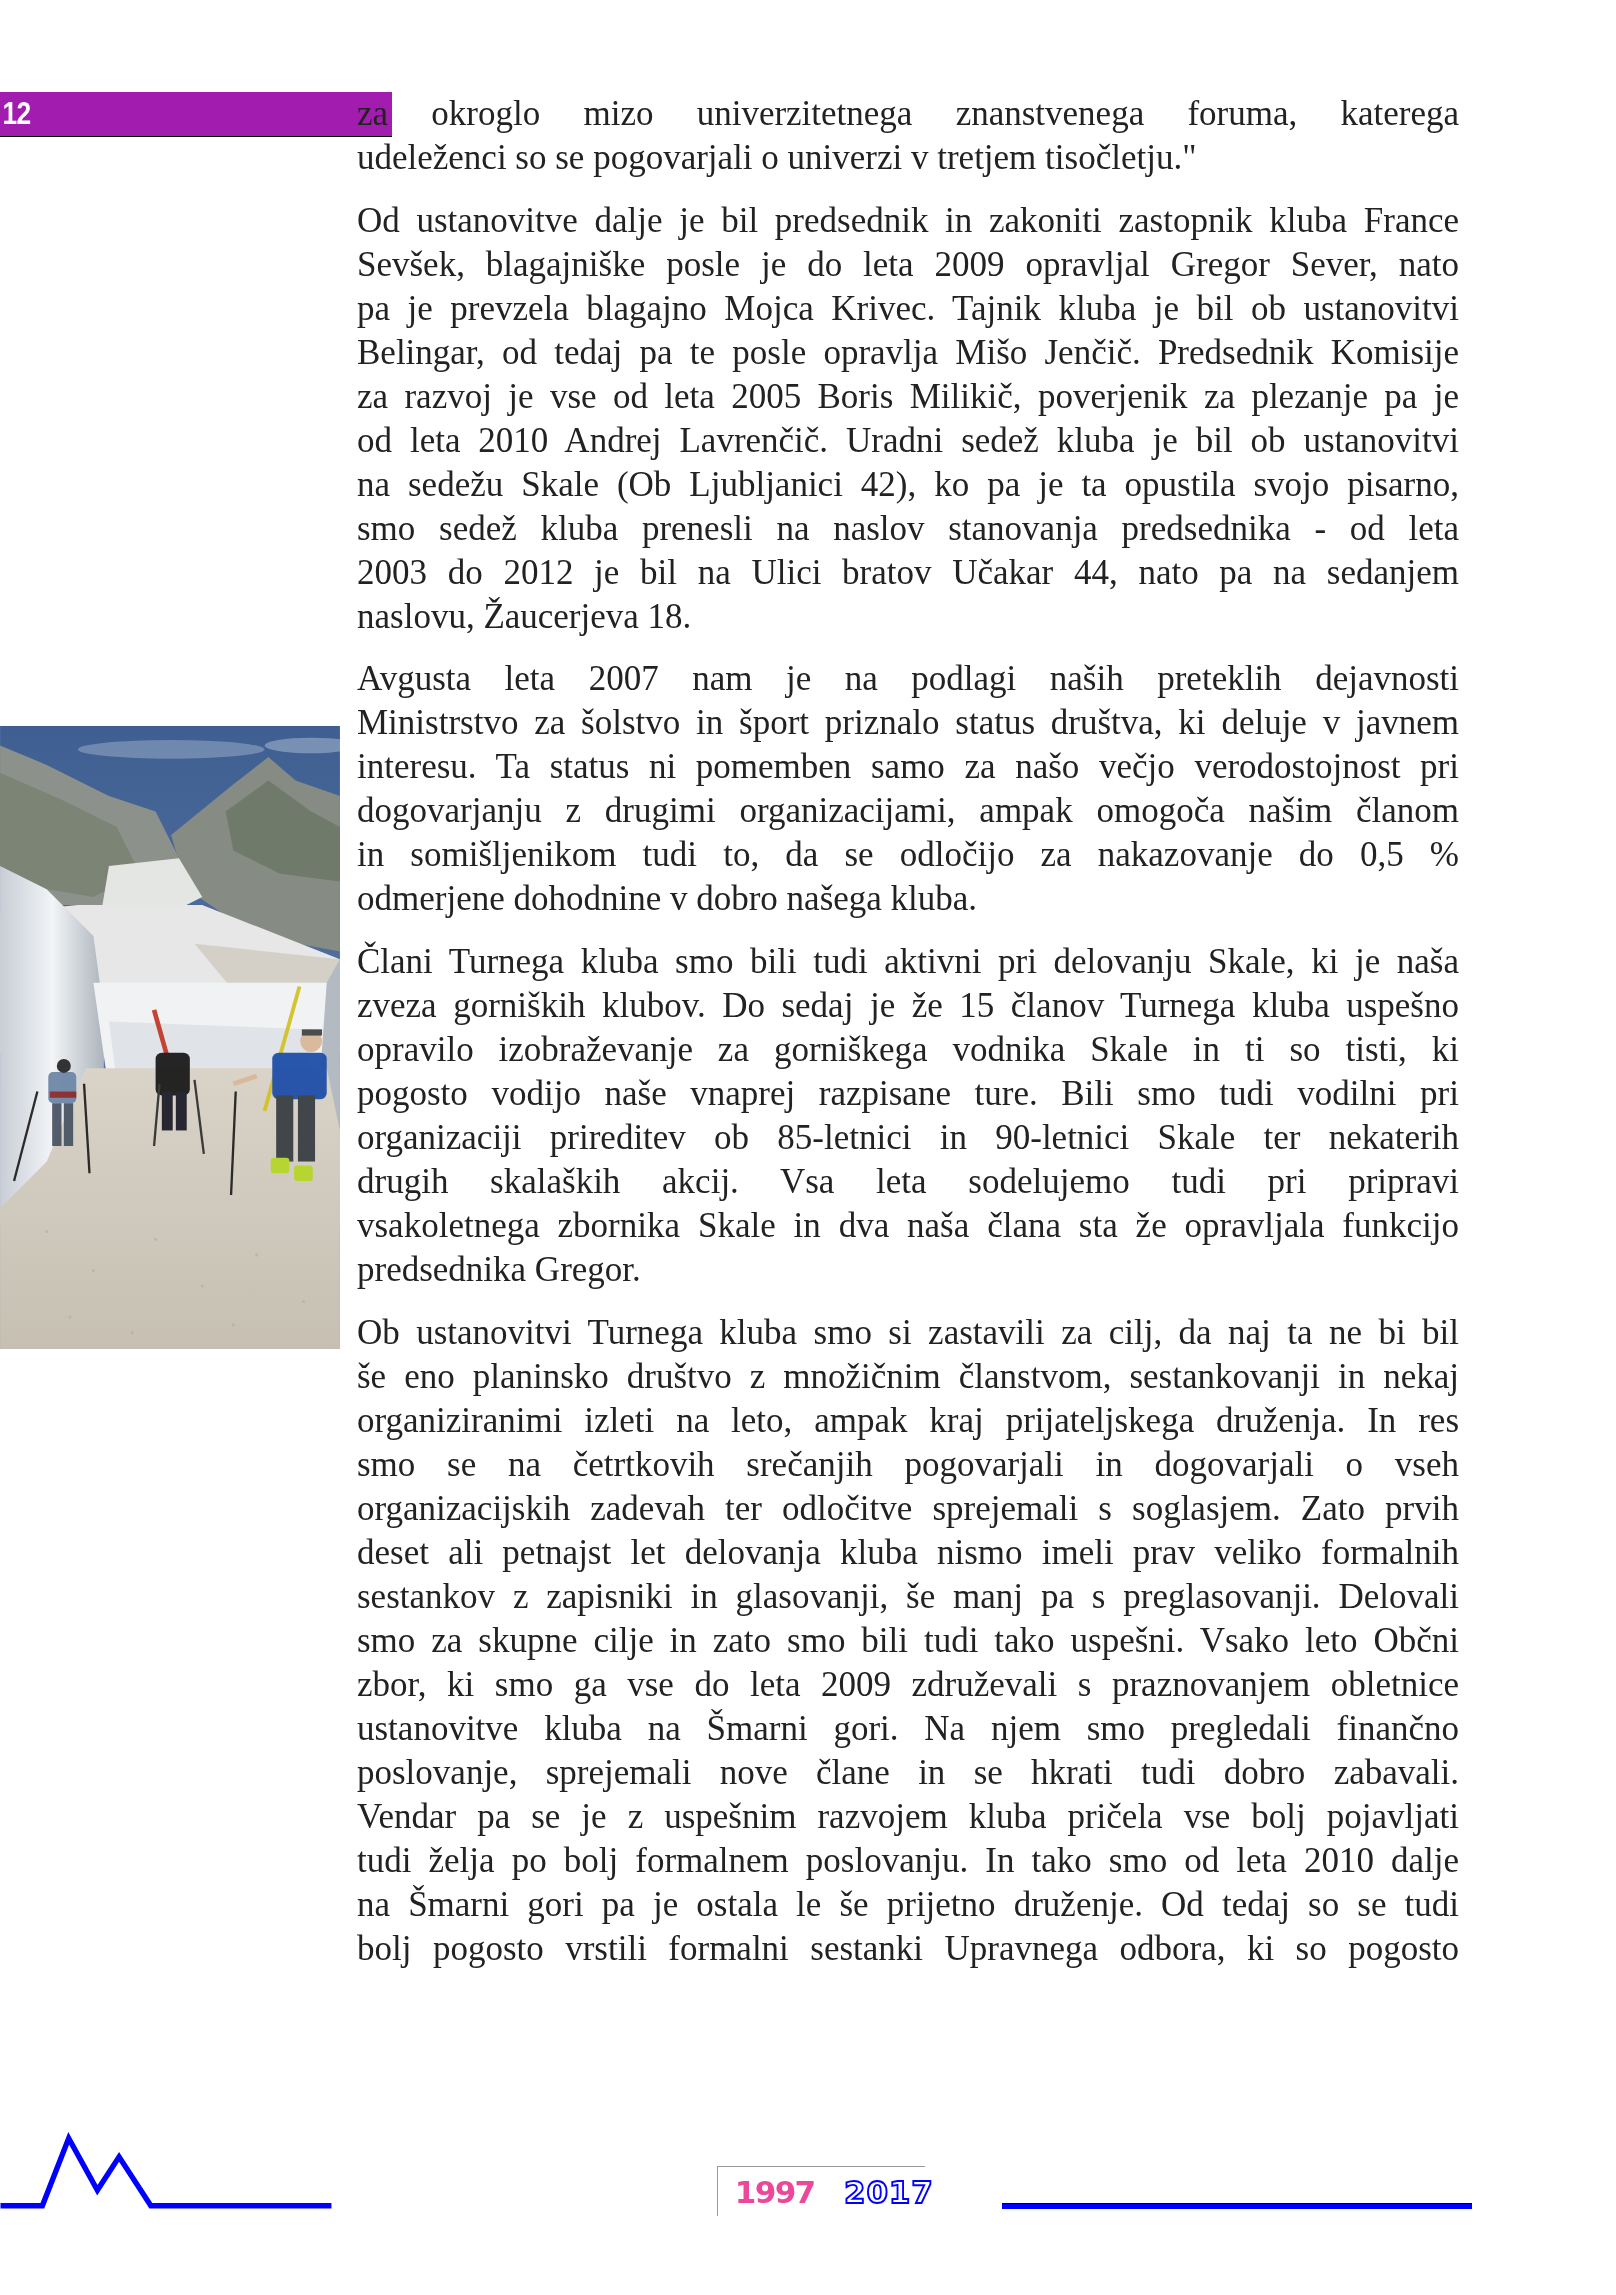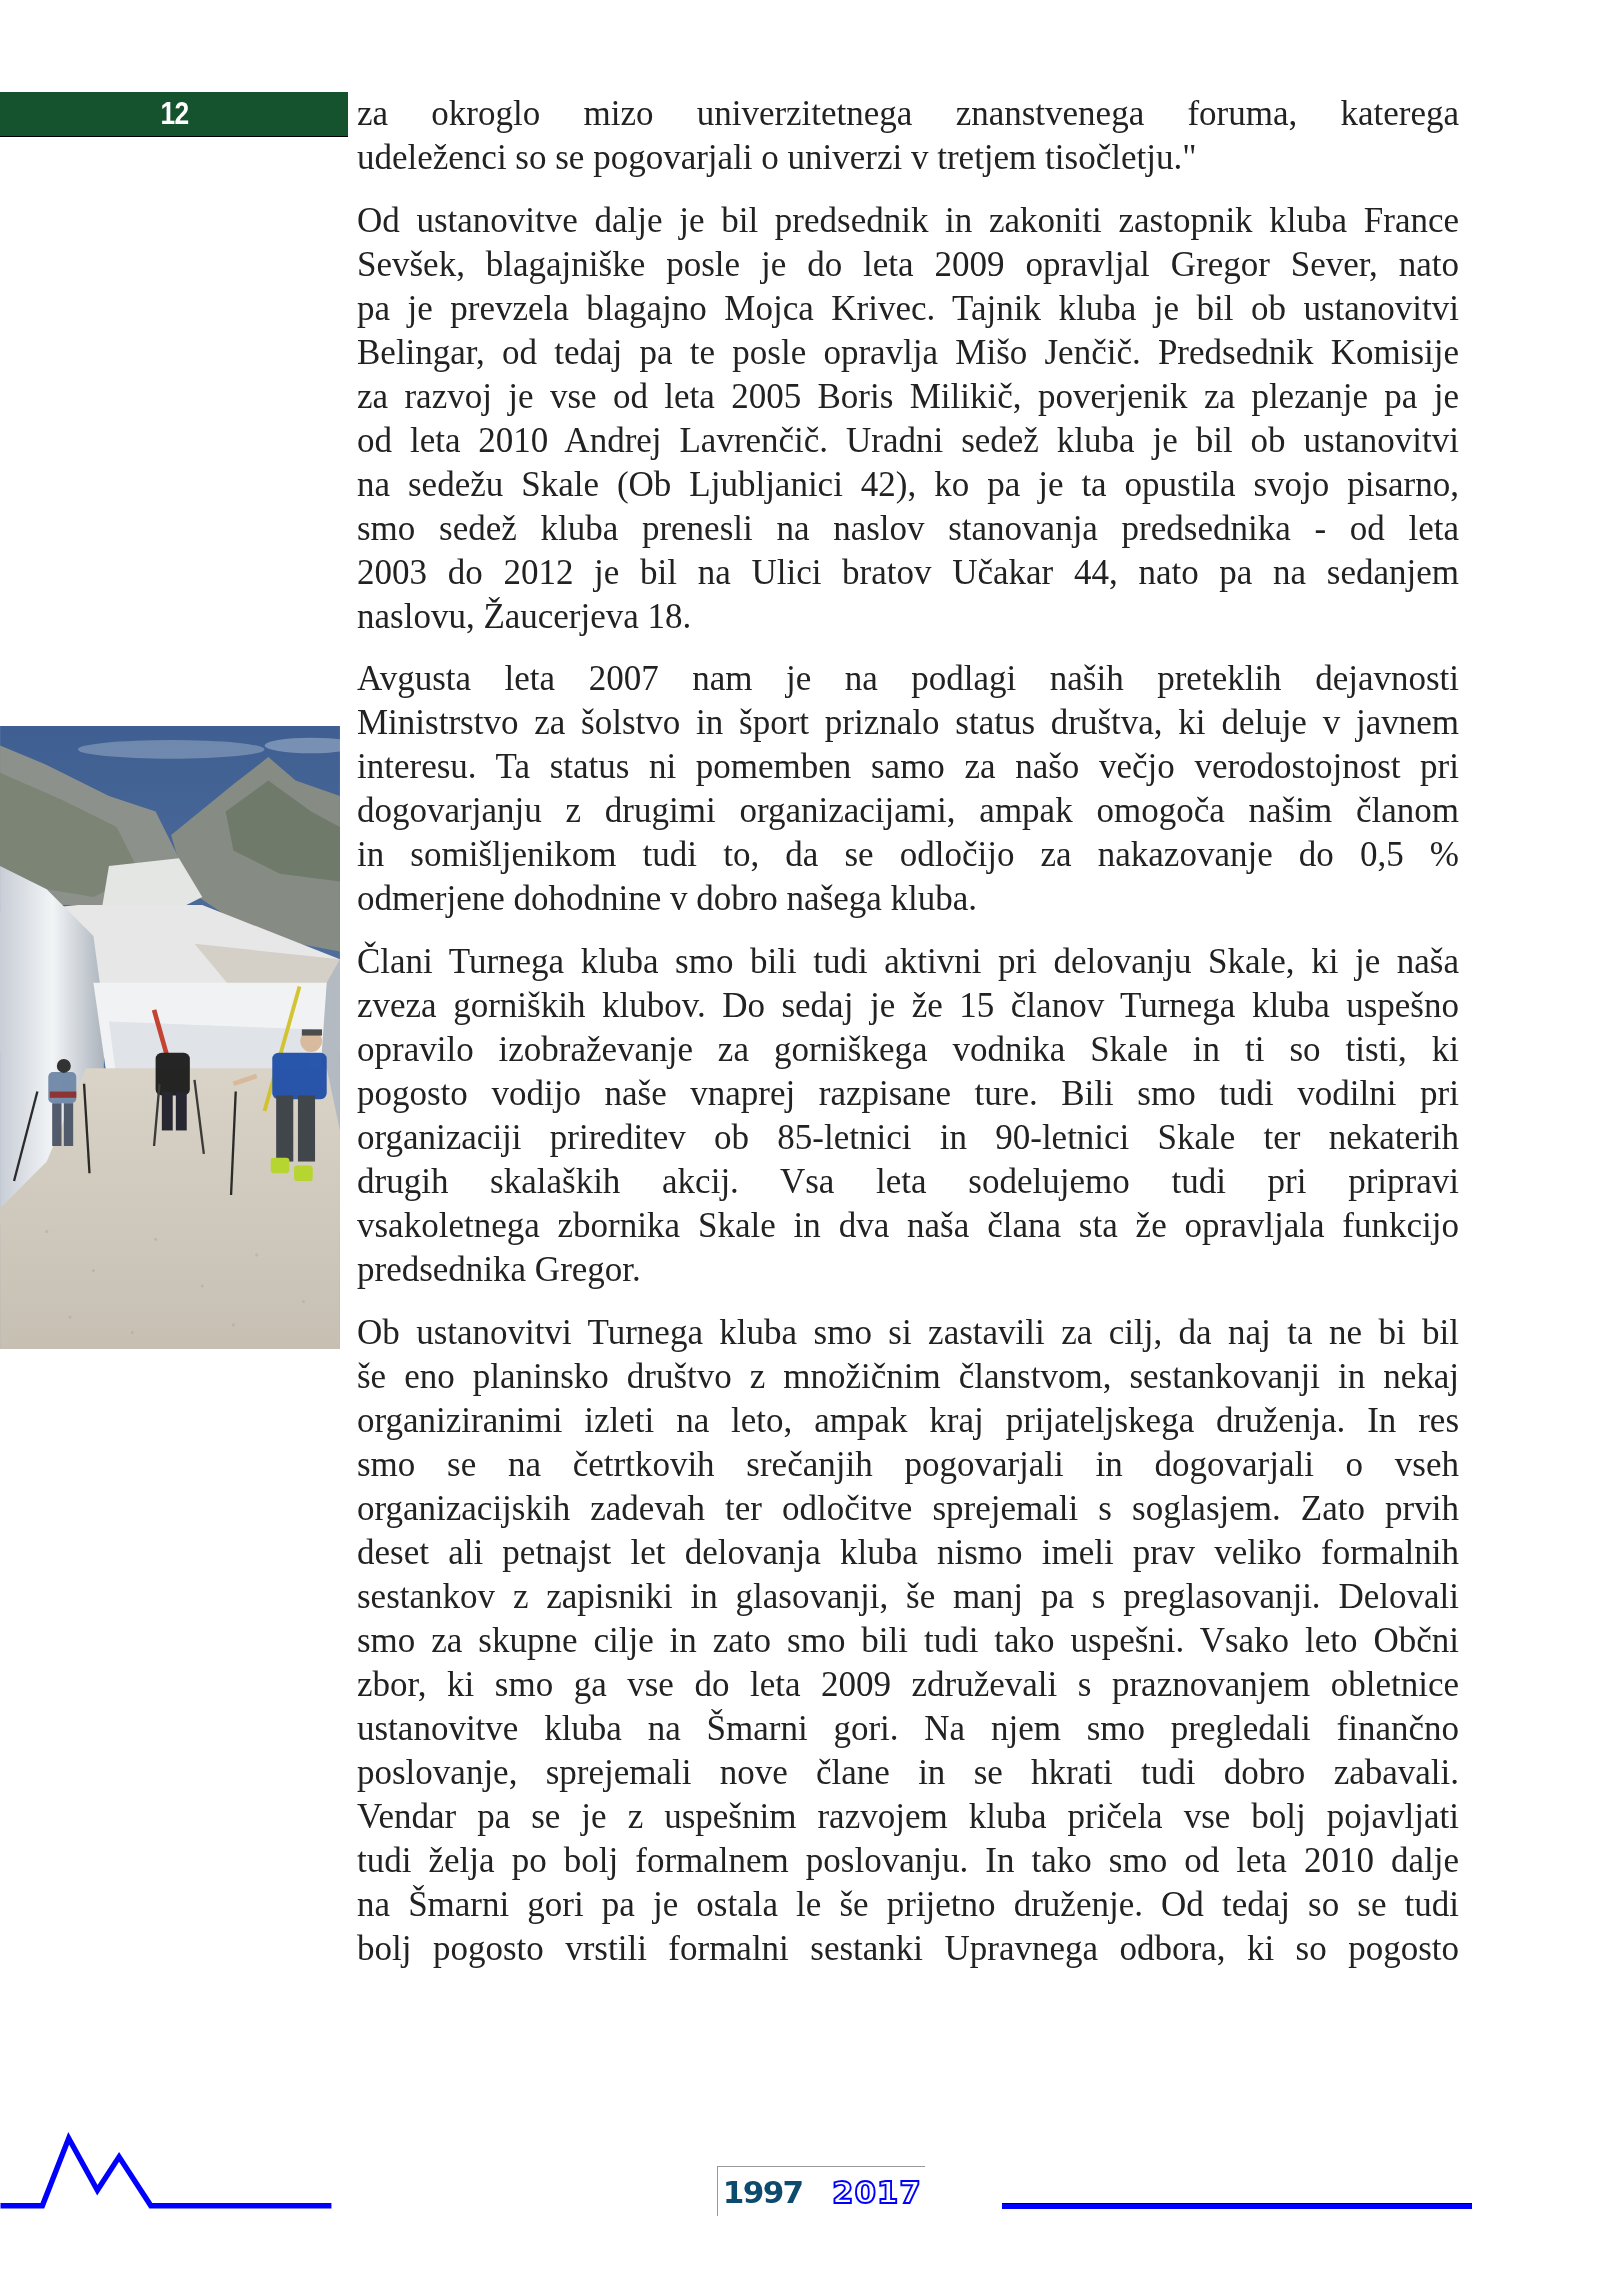--- a/index.html
+++ b/index.html
@@ -1,21 +1,21 @@
 <!DOCTYPE html>
 <html style="font-size:12.4px"><head>
 <meta charset="utf-8">
 <style>
   html, body { margin: 0; padding: 0; background: #ffffff; }
   body { width: 1616px; height: 2295px; position: relative; overflow: hidden; }
 
   .page-number-band {
-    position: absolute; left: 0; top: 92px; width: 348px; height: 44px;
-    background: #14532d; border-bottom: 1.6px solid #000;
-    display: flex; align-items: center; justify-content: center;
+    position: absolute; left: 0; top: 92px; width: 392px; height: 44px;
+    background: #a21caf; border-bottom: 1.6px solid #000;
+    display: flex; align-items: center; justify-content: flex-start;
   }
   .page-number {
     color: #ffffff; font-family: "Liberation Sans", sans-serif; font-weight: bold;
     font-size: 31px; letter-spacing: -0.8px; transform: scaleX(0.85);
   }
 
   .body-text {
     position: absolute; left: 357px; top: 92px; width: 1102px;
     font-family: "Liberation Serif", serif; font-size: 35px; color: #222222;
   }
@@ -30,21 +30,21 @@
     position: absolute; left: 0; top: 726px; width: 340px; height: 623px; overflow: hidden;
   }
 
   .footer-mountain { position: absolute; left: 0; top: 2122px; width: 342px; height: 93px; }
   .footer-years {
     position: absolute; left: 717px; top: 2166px; width: 208px; height: 50px;
     border-top: 1.6px solid #999; border-left: 1.6px solid #999;
     display: flex; align-items: center; padding-left: 4.7px; box-sizing: border-box;
     font-family: "DejaVu Sans", sans-serif; font-weight: bold; font-size: 31px;
   }
-  .year-start { color: #0c4a6e; letter-spacing: -1.6px; }
+  .year-start { color: #ec4899; letter-spacing: -1.6px; margin-left: 12px; }
   .year-end {
     color: #ffffff; margin-left: 29.5px; letter-spacing: 0.8px;
     -webkit-text-stroke: 1.9px #0000ff; font-weight: bold;
   }
   .footer-rule {
     position: absolute; left: 1002px; top: 2203px; width: 470px; height: 5.4px;
     background: #0000ff; border-top: 0.8px solid #000;
   }
 </style>
 </head>

